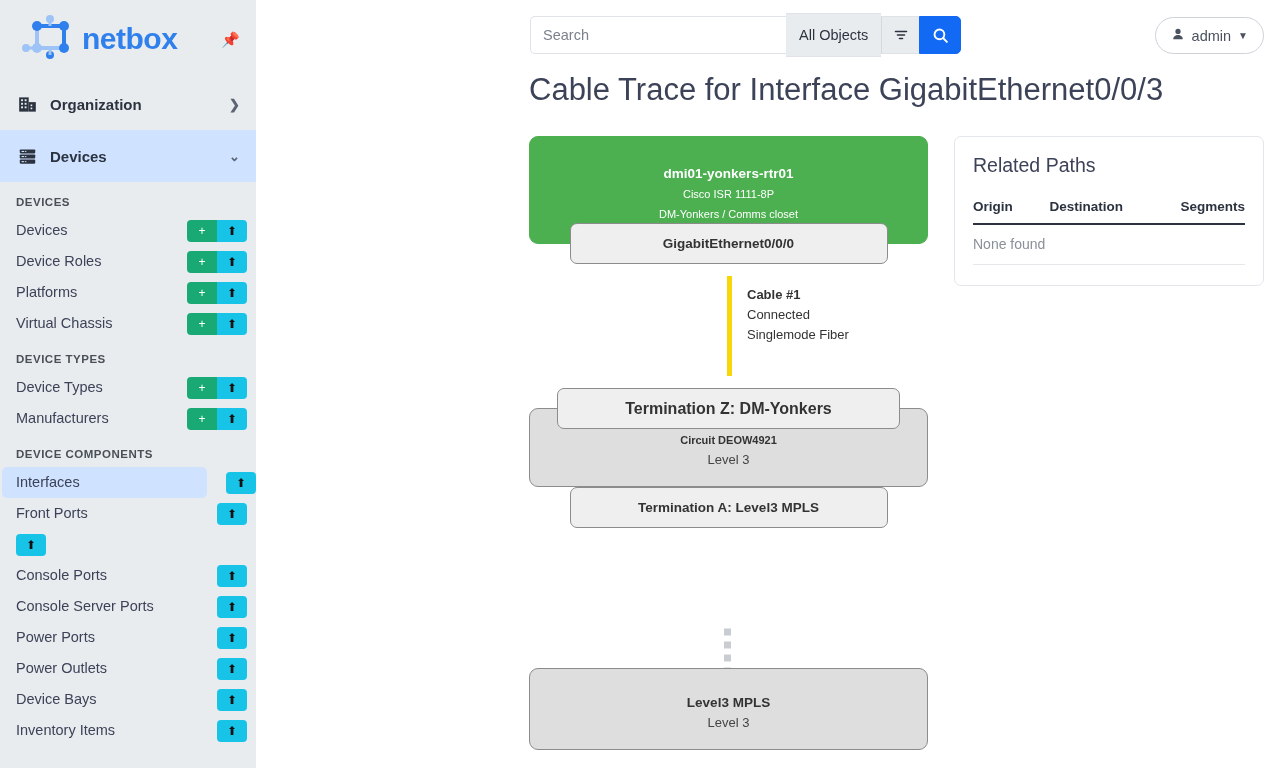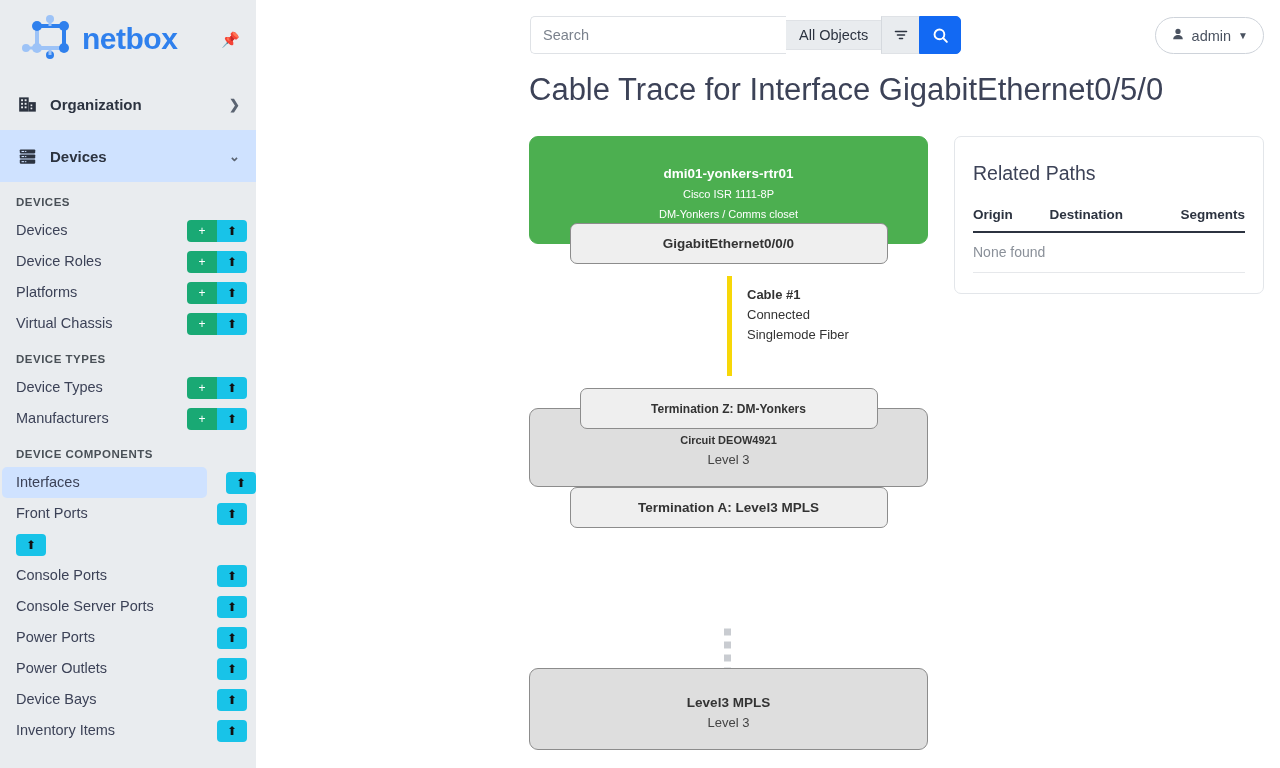--- a/index.html
+++ b/index.html
@@ -83,21 +83,21 @@
   .search-input {
     width: 256px; height: 38px;
     border: 1px solid #dfe2e6; border-right: none;
     border-radius: 5px 0 0 5px;
     padding: 0 12px; font-size: 14.5px;
     color: #3c4257; background: #fff; outline: none;
     font-family: "Liberation Sans", sans-serif;
   }
   .search-input::placeholder { color: #7b828d; }
   .search-obj {
-    height: 30px; display: flex; align-items: center; padding: 0 13px;
+    height: 44px; display: flex; align-items: center; padding: 0 13px;
     background: #e9ecef; border: 1px solid #dfe2e6; border-left: none; border-right: none;
     font-size: 14.5px; color: #2c3340; cursor: pointer; white-space: nowrap;
   }
   .search-filter {
     width: 38px; height: 38px; display: flex; align-items: center; justify-content: center;
     background: #e9ecef; border: 1px solid #dfe2e6; border-left: 1px solid #d5d9de; border-right: none;
     cursor: pointer; color: #2c3340;
   }
   .search-go {
     width: 42px; height: 38px; display: flex; align-items: center; justify-content: center;
@@ -154,24 +154,24 @@
   .circuit-wrap { position: relative; margin-top: 0; }
   .node-circuit {
     width: 399px; height: 79px;
     background: #dedede; border: 1px solid #8c8c8c; border-radius: 9px;
     text-align: center; color: #333;
     position: absolute; top: 20px; left: 0; z-index: 1;
   }
   .node-circuit .n-title { font-size: 11px; font-weight: 700; line-height: 20px; padding-top: 21px; }
   .node-circuit .n-sub { font-size: 13px; line-height: 20px; color: #444; }
   .term-top {
-    width: 298px; height: 41px; margin: 0 auto;
+    width: 343px; height: 41px; margin: 0 auto;
     background: #efefef; border: 1px solid #8c8c8c; border-radius: 7px;
     display: flex; align-items: center; justify-content: center;
-    font-size: 12px; font-weight: 700; color: #333;
+    font-size: 16px; font-weight: 700; color: #333;
     position: relative; z-index: 3;
   }
   .term-bottom {
     width: 318px; height: 41px; margin: 0 auto;
     background: #efefef; border: 1px solid #8c8c8c; border-radius: 7px;
     display: flex; align-items: center; justify-content: center;
     font-size: 13.5px; font-weight: 700; color: #333;
     position: relative; z-index: 3; top: 58px;
   }
   .circuit-spacer { height: 158px; }
@@ -201,21 +201,21 @@
     font-size: 14px; cursor: pointer;
     font-family: "Liberation Sans", sans-serif;
   }
 
   
   .card {
     width: 568px; background: #fff;
     border: 1px solid #e3e6ea; border-radius: 7px;
     padding: 17px 18px 20px 18px;
   }
-  .card-title { font-size: 19.5px; color: #3c4257; font-weight: 400; margin: 8px 0 22px 0; }
+  .card-title { font-size: 19.5px; color: #3c4257; font-weight: 400; margin: 0 0 22px 0; }
   .ptable { width: 100%; border-collapse: collapse; }
   .ptable th {
     text-align: left; font-size: 13.5px; font-weight: 700; color: #2c3340;
     padding: 0 0 9px 0; border-bottom: 2px solid #2c3340;
   }
   .ptable td {
     font-size: 14px; color: #8a9099;
     padding: 11px 0 12px 0; border-bottom: 1px solid #e6e8eb;
   }
   .col-origin { width: 128px; }
@@ -415,21 +415,21 @@
           <svg width="14" height="14" viewBox="0 0 16 16" fill="#4a5260">
             <circle cx="8" cy="5" r="3"></circle>
               <path d="M2.5 14c0-3 2.5-5 5.5-5s5.5 2 5.5 5z"></path>
           </svg>
         </span>
         <span>admin</span>
         <span style="font-size:10px;">▼</span>
       </div>
     </div>
 
-    <h1 class="page-title">Cable Trace for Interface GigabitEthernet0/5/0</h1>
+    <h1 class="page-title">Cable Trace for Interface GigabitEthernet0/0/3</h1>
 
     <div class="content">
       <div class="content-row">
 
         <div class="trace">
 
           <div class="node-device">
             <div class="n-title">dmi01-yonkers-rtr01</div>
             <div class="n-sub">Cisco ISR 1111-8P</div>
             <div class="n-sub">DM-Yonkers / Comms closet</div>

